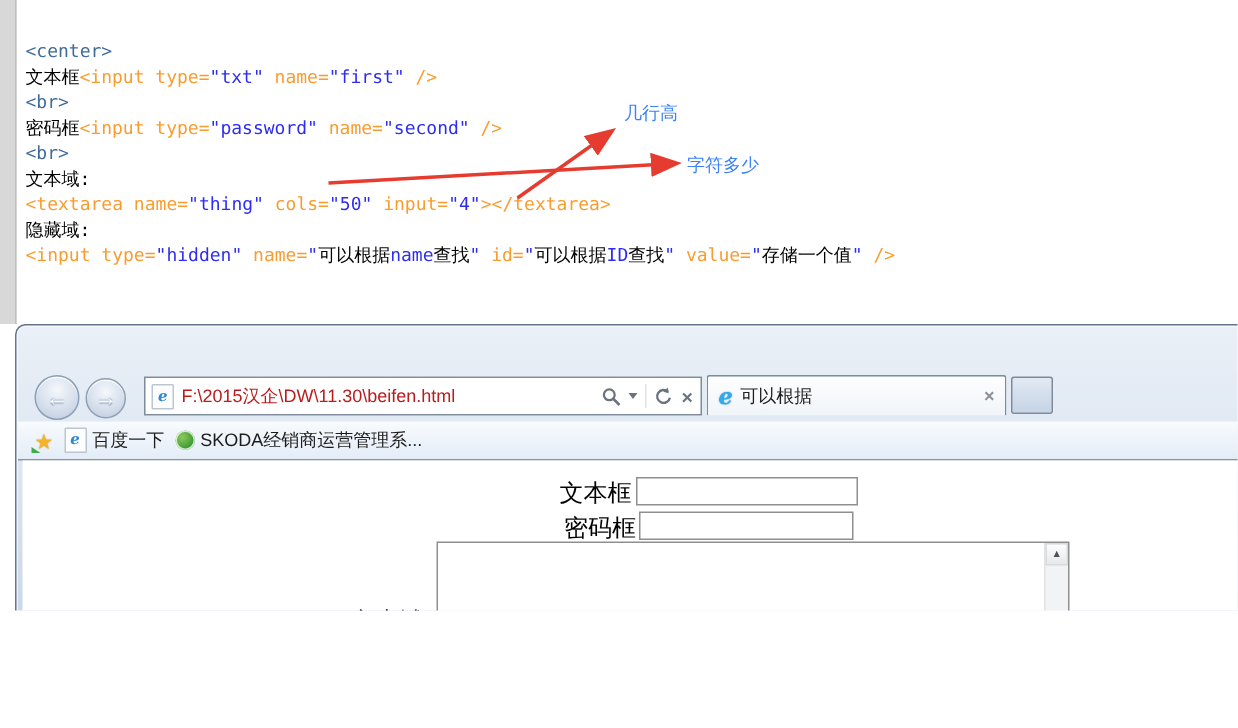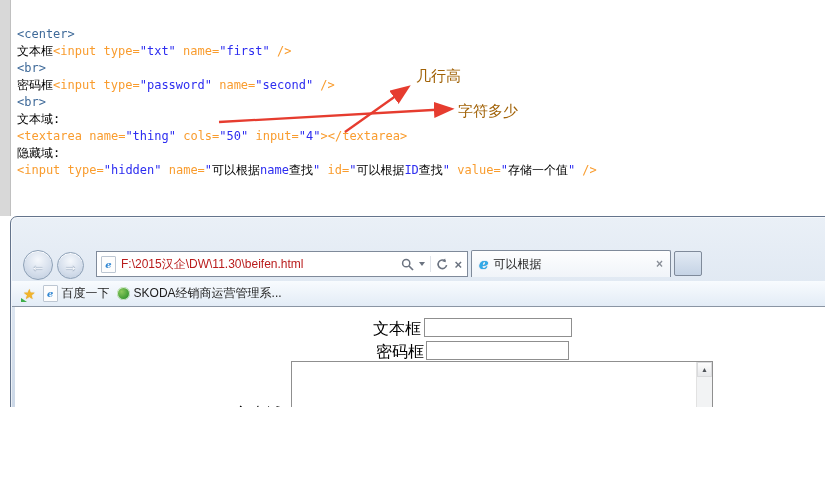--- a/index.html
+++ b/index.html
@@ -10,21 +10,21 @@
   
   .gutter{position:absolute;left:0;top:0;width:10px;height:216px;background:#d8d8d8;border-right:1px solid #c0c0c0;}
   .code-area{position:absolute;left:17px;top:26px;}
   .code-line{font-family:"DejaVu Sans Mono",monospace;font-size:12px;line-height:17px;white-space:pre;}
   .tok-tag{color:#3f6a99;}
   .tok-form{color:#f99c2e;text-align:center;}
   .tok-value{color:#2d2df0;}
   .tok-plain{color:#000;}
 
   .arrows{position:absolute;left:0;top:0;width:825px;height:216px;pointer-events:none;}
-  .anno{position:absolute;font-size:15px;color:#a16207;white-space:nowrap;
+  .anno{position:absolute;font-size:12px;color:#3b82f6;white-space:nowrap;
         font-family:Liberation Sans, sans-serif;}
   .anno-rows{left:416px;top:67px;}
   .anno-cols{left:458px;top:102px;}
 
   
   .peek{position:absolute;left:0;width:10px;}
   .peek1{top:437px;height:19px;background:#ededed;border-top:1px solid #bdbdbd;}
   .peek2{top:456px;height:7px;background:#8f8f8f;}
   .peek3{top:463px;height:8px;background:#c6c6c6;}
   .peek4{top:471px;height:14px;background:#e3e3e3;}

